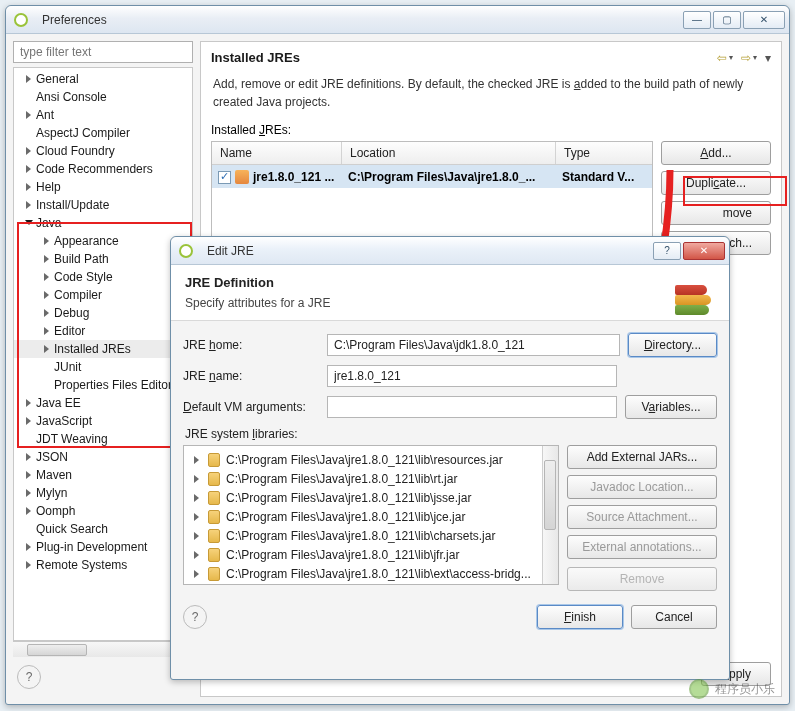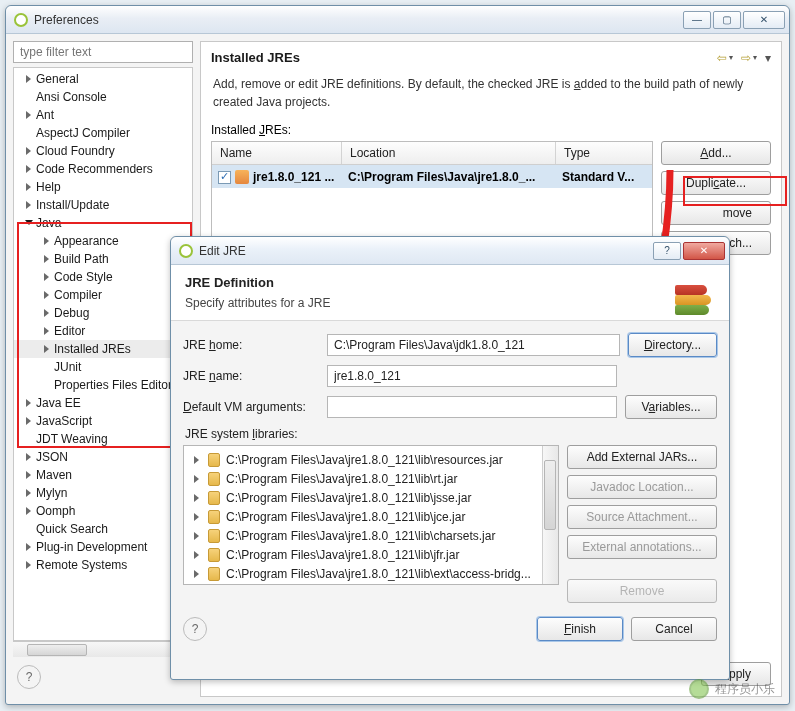--- a/index.html
+++ b/index.html
@@ -1,21 +1,21 @@
 <!DOCTYPE html>
 <html><head>
 <meta charset="utf-8">
 <style>
   * { box-sizing: border-box; font-family: "Segoe UI", Tahoma, sans-serif; font-size: 12px; }
   body { margin: 0; background: #e8eff4; width: 795px; height: 711px; position: relative; overflow: hidden; }
 
   
   .win { position: absolute; background: #fff; border: 1px solid #6f8fa8; border-radius: 6px 6px 3px 3px; box-shadow: 0 2px 6px rgba(0,0,0,.25); }
   #prefs { left: 5px; top: 5px; width: 785px; height: 700px; background: #f4f4f4; }
-  .titlebar { height: 28px; background: linear-gradient(#fff,#e9eef5 45%,#dde6f1); border-bottom: 1px solid #b7c7d6; border-radius: 6px 6px 0 0; display: flex; align-items: center; padding: 0 4px 0 8px; }
+  .titlebar { height: 28px; background: linear-gradient(#fff,#e9eef5 45%,#dde6f1); border-bottom: 1px solid #b7c7d6; border-radius: 6px 6px 0 0; display: flex; align-items: center; padding: 0 4px 0 8px; gap: 8px; }
   .titlebar .ticon { width: 14px; height: 14px; margin-right: 6px; border-radius: 50%; border: 2px solid #9ac33a; background: #fff; }
   .titlebar .title { flex: 1; color: #333; }
   .winbtns { display: flex; gap: 2px; }
   .winbtn { width: 28px; height: 18px; border: 1px solid #8aa0b4; border-radius: 2px; background: linear-gradient(#fff,#e4ecf5); display:flex; align-items:center; justify-content:center; font-size:10px; color:#33506a; cursor:default; }
   .winbtn.close { width: 42px; }
   .prefs-body { position: absolute; top: 28px; left: 0; right: 0; bottom: 0; padding: 7px; display: flex; gap: 7px; }
   .tree-pane { width: 180px; display: flex; flex-direction: column; }
   .filter { height: 22px; border: 1px solid #b0b0b0; padding: 2px 6px; color: #888; background: #fff; }
   .tree { flex: 1; border: 1px solid #c8c8c8; background: #fff; margin-top: 4px; overflow: hidden; padding-top: 2px; }
   .node { display: flex; align-items: center; height: 18px; color: #1a1a1a; white-space: nowrap; }
@@ -405,21 +405,21 @@
             </div>
             <div class="vbar">
               <div class="vthumb"></div>
             </div>
         </div>
         <div class="libs-btns">
           <div class="btn">Add External JARs...</div>
           <div class="btn disabled">Javadoc Location...</div>
           <div class="btn disabled">Source Attachment...</div>
           <div class="btn disabled">External annotations...</div>
-          <div class="btn disabled" style="margin-top:14px; opacity:.7;">Remove</div>
+          <div class="btn disabled" style="margin-top:2px; opacity:.7;">Remove</div>
         </div>
       </div>
 
       <div class="dlg-footer">
         <div class="help">?</div>
         <div class="spacer"></div>
         <div class="btn default" style="width:86px; margin-right:8px;">
             <span><u>F</u><span>inish</span></span>
           </div>
         <div class="btn" style="width:86px;">Cancel</div>

